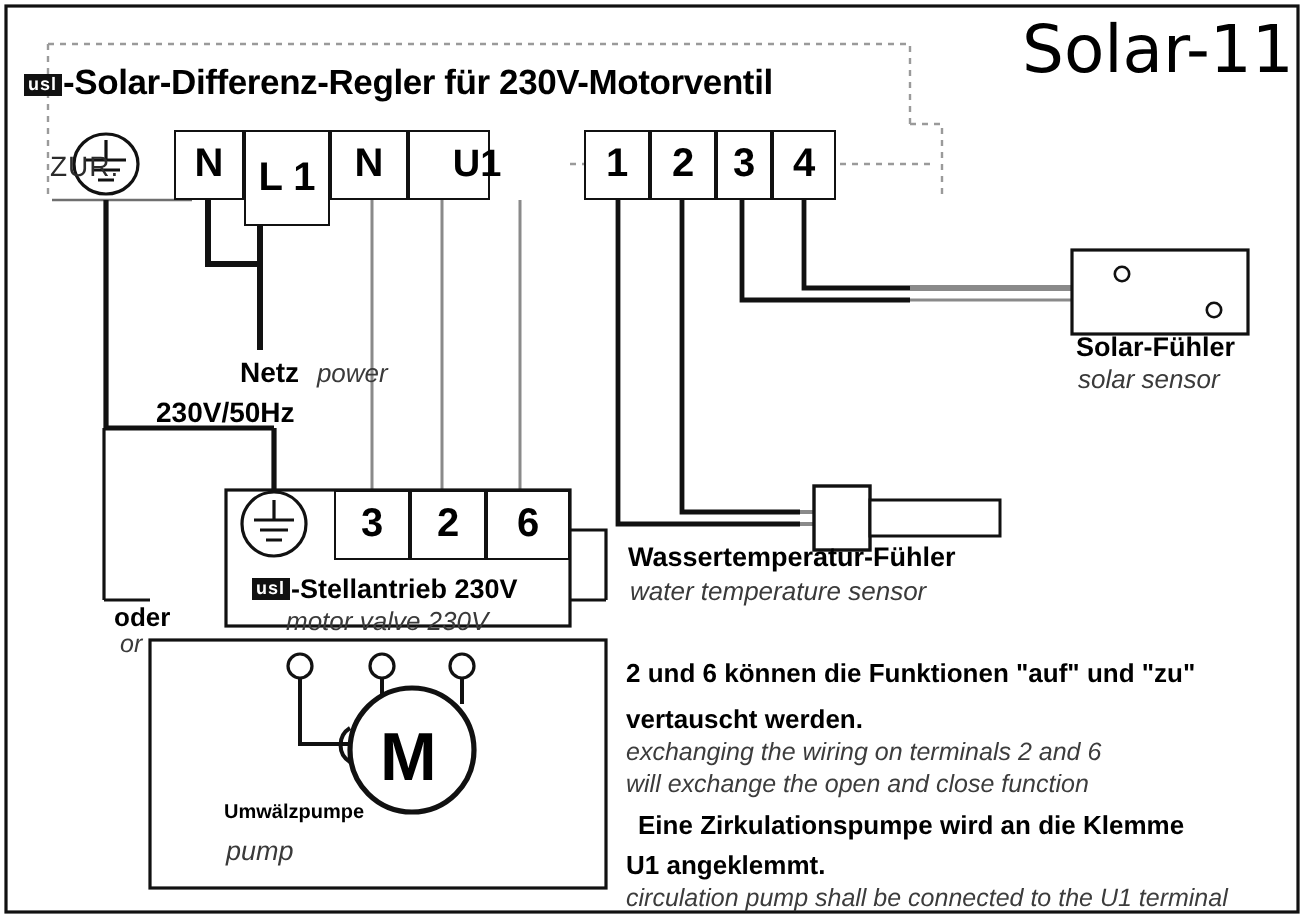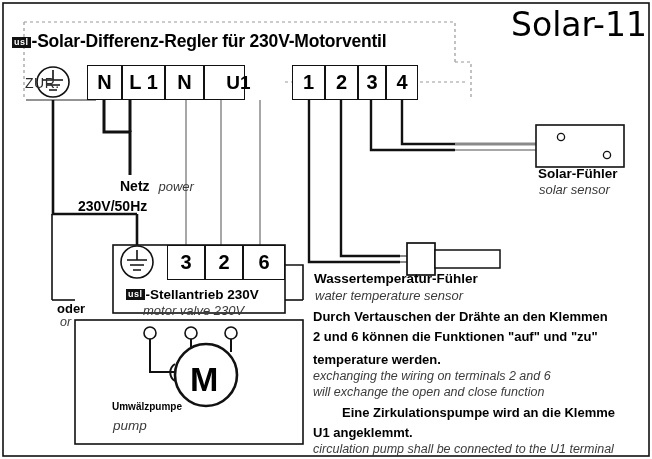--- a/index.html
+++ b/index.html
@@ -94,21 +94,21 @@
 
   <div class="txt title-main" style="left:12px;top:33px;">
     <span class="logo"><span>usl</span></span><span>-Solar-Differenz-Regler für 230V-Motorventil</span>
   </div>
 
   <div class="txt solar11" style="left:511px;top:8px;">Solar-11</div>
 
   <div class="zur" style="left:25px;top:75px;">ZUR.</div>
 
   <div class="term" style="left:87px;top:65px;width:35px;height:35px;">N</div>
-  <div class="term" style="left:122px;top:65px;width:43px;height:35px;">L 1</div>
+  <div class="term" style="left:122px;top:65px;width:43px;height:48px;">L 1</div>
   <div class="term" style="left:165px;top:65px;width:39px;height:35px;">N</div>
   <div class="term sm" style="left:204px;top:65px;width:41px;height:35px;padding-left:28px;">U1</div>
 
   <div class="term" style="left:292px;top:65px;width:33px;height:35px;">1</div>
   <div class="term" style="left:325px;top:65px;width:33px;height:35px;">2</div>
   <div class="term" style="left:358px;top:65px;width:28px;height:35px;">3</div>
   <div class="term" style="left:386px;top:65px;width:32px;height:35px;">4</div>
 
   <div class="txt" style="left:88px;top:179px;font-size:14px;padding-left:32px;">
     <span class="bold">Netz</span>
@@ -131,23 +131,22 @@
   <div class="txt" style="left:190px;top:362px;font-size:34px;font-weight:bold;">M</div>
   <div class="txt bold" style="left:112px;top:402px;font-size:10px;">Umwälzpumpe</div>
   <div class="txt ital" style="left:113px;top:419px;font-size:13.5px;">pump</div>
 
   <div class="txt bold" style="left:538px;top:167px;font-size:13.5px;">Solar-Fühler</div>
   <div class="txt ital" style="left:539px;top:183px;font-size:13px;">solar sensor</div>
 
   <div class="txt bold" style="left:314px;top:272px;font-size:13.5px;">Wassertemperatur-Fühler</div>
   <div class="txt ital" style="left:315px;top:289px;font-size:13px;">water temperature sensor</div>
 
-  <div class="note de" style="left:313px;top:309px;">Durch Vertauschen der Drähte an den Klemmen</div>
   <div class="note de" style="left:313px;top:329px;">2 und 6 können die Funktionen "auf" und "zu"</div>
-  <div class="note de" style="left:313px;top:352px;">temperature werden.</div>
+  <div class="note de" style="left:313px;top:352px;">vertauscht werden.</div>
   <div class="note en" style="left:313px;top:369px;">exchanging the wiring on terminals 2 and 6</div>
   <div class="note en" style="left:313px;top:385px;">will exchange the open and close function</div>
 
-  <div class="note de" style="left:319px;top:405px;padding-left:23px;">Eine Zirkulationspumpe wird an die Klemme</div>
+  <div class="note de" style="left:296px;top:405px;padding-left:23px;">Eine Zirkulationspumpe wird an die Klemme</div>
   <div class="note de" style="left:313px;top:425px;">U1 angeklemmt.</div>
   <div class="note en" style="left:313px;top:442px;">circulation pump shall be connected to the U1 terminal</div>
 
 </div>
 
 </body></html>

